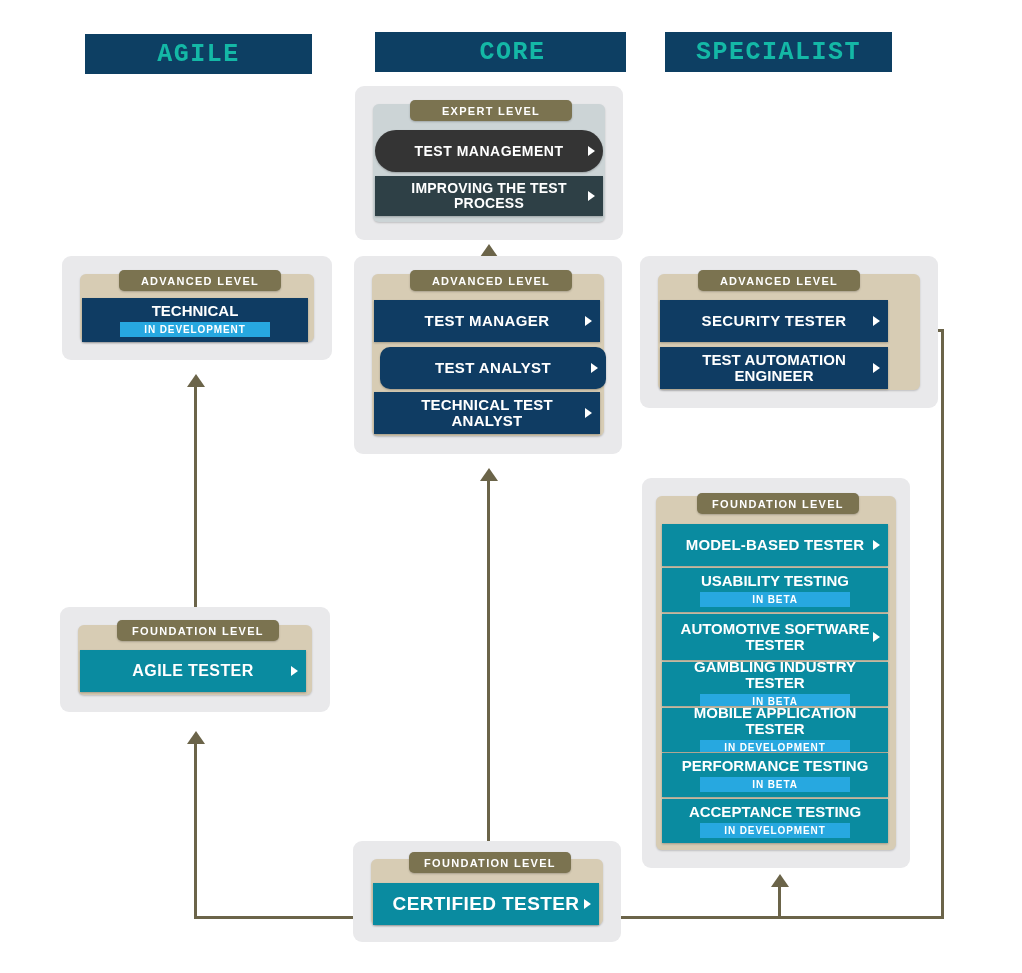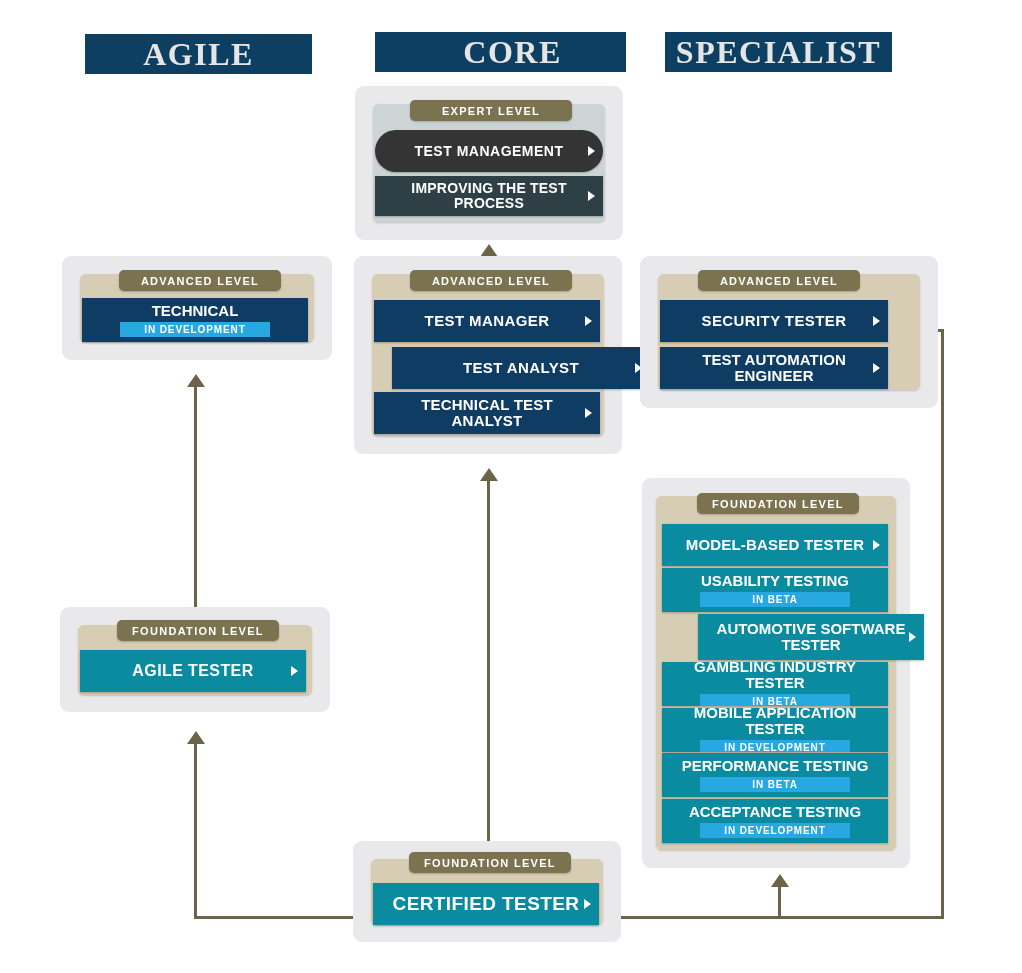--- a/index.html
+++ b/index.html
@@ -8,27 +8,27 @@
     background:#ffffff;
     font-family:"Liberation Sans", sans-serif;
     overflow:hidden;
   }
   .stage{position:absolute;left:0;top:0;width:1022px;height:973px;}
 
   
   .col-header{
     position:absolute;
     background:#0d3f63;
-    color:#e5e5e5;
-    font-family:Liberation Serif, serif;
+    color:#14b8a6;
+    font-family:Liberation Mono, monospace;
     font-weight:bold;
     letter-spacing:1.5px;
     display:flex;align-items:center;justify-content:center;
     height:40px;
-    font-size:32px;
+    font-size:25px;
   }
   #hdr-agile{left:85px;top:34px;width:227px;}
   #hdr-core{left:375px;top:32px;width:227px;padding-left:24px;}
   #hdr-spec{left:665px;top:32px;width:227px;}
 
   
   .card{
     position:absolute;
     background:#e9e9eb;
     border-radius:9px;
@@ -160,21 +160,21 @@
 
   <div class="card" style="left:354px;top:256px;width:268px;height:198px;">
     <div class="frame" style="left:18px;top:18px;width:232px;height:162px;"></div>
   </div>
   <div class="level-badge" style="left:410px;top:270px;width:162px;">ADVANCED LEVEL</div>
 
   <div class="item navy" style="left:374px;top:300px;width:226px;height:42px;font-size:15px;letter-spacing:.4px;">
     <span class="label">TEST MANAGER</span>
     <span class="arrowglyph"></span>
   </div>
-  <div class="item navy" style="left:392px;top:347px;width:258px;height:42px;font-size:15px;letter-spacing:.4px;">
+  <div class="item navy" style="left:380px;top:347px;width:226px;height:42px;font-size:15px;letter-spacing:.4px;border-radius:10px;">
     <span class="label">TEST ANALYST</span>
     <span class="arrowglyph"></span>
   </div>
   <div class="item navy" style="left:374px;top:392px;width:226px;height:42px;font-size:15px;letter-spacing:.2px;">
     <span class="label">TECHNICAL TEST ANALYST</span>
     <span class="arrowglyph"></span>
   </div>
 
   <div class="card" style="left:353px;top:841px;width:268px;height:101px;">
     <div class="frame" style="left:18px;top:18px;width:232px;height:66px;"></div>
@@ -232,21 +232,21 @@
     <span class="arrowglyph"></span>
   </div>
 
   <div class="item teal" style="left:662px;top:568px;width:226px;height:44px;font-size:15px;">
     <span class="itemcol">
       <span class="label">USABILITY TESTING</span>
       <span class="status">IN BETA</span>
     </span>
   </div>
 
-  <div class="item teal" style="left:662px;top:614px;width:226px;height:46px;font-size:15px;margin-left:36px;">
+  <div class="item teal" style="left:662px;top:614px;width:226px;height:46px;font-size:15px;">
     <span class="label">AUTOMOTIVE SOFTWARE TESTER</span>
     <span class="arrowglyph"></span>
   </div>
 
   <div class="item teal" style="left:662px;top:662px;width:226px;height:44px;font-size:15px;">
     <span class="itemcol">
       <span class="label">GAMBLING INDUSTRY TESTER</span>
       <span class="status">IN BETA</span>
     </span>
   </div>

